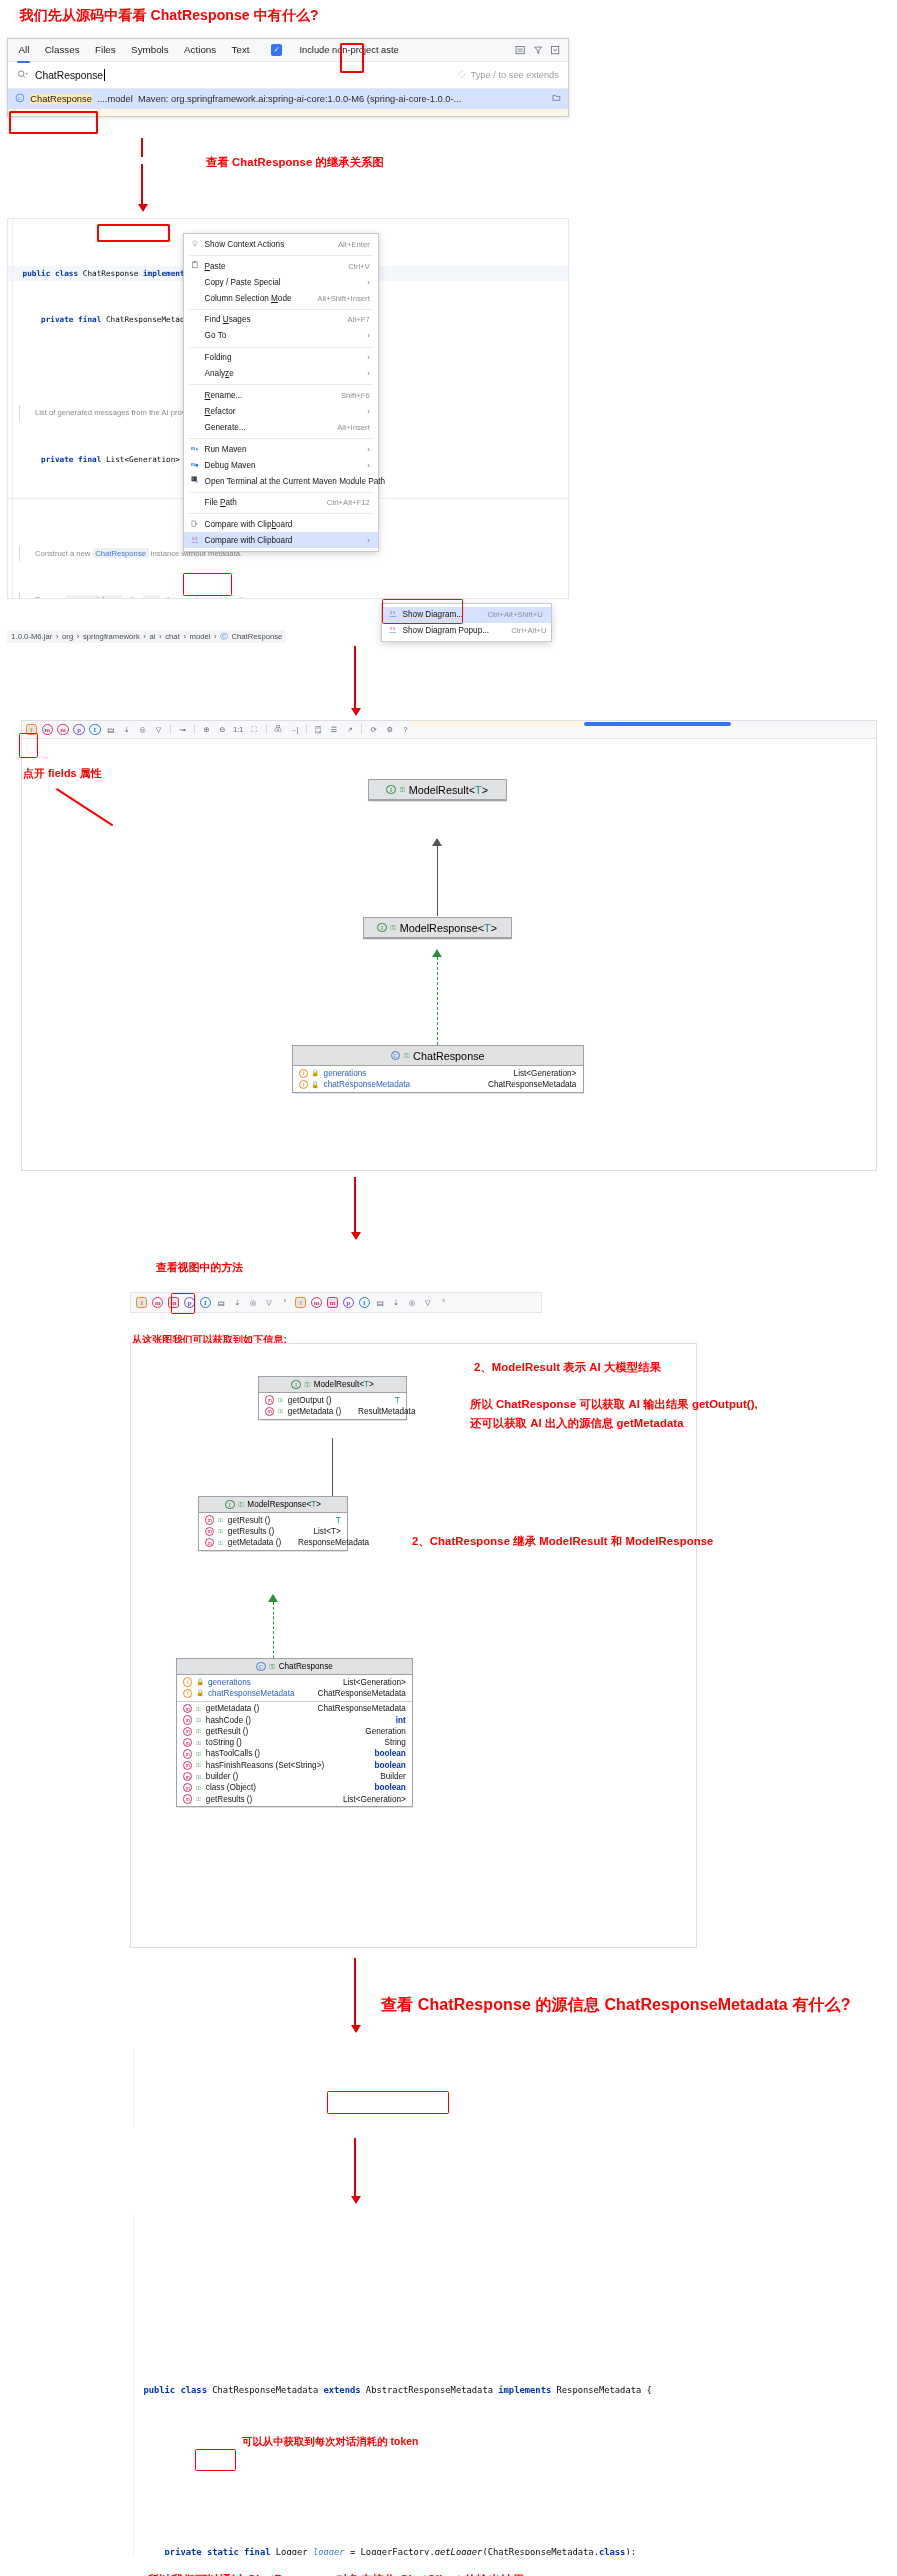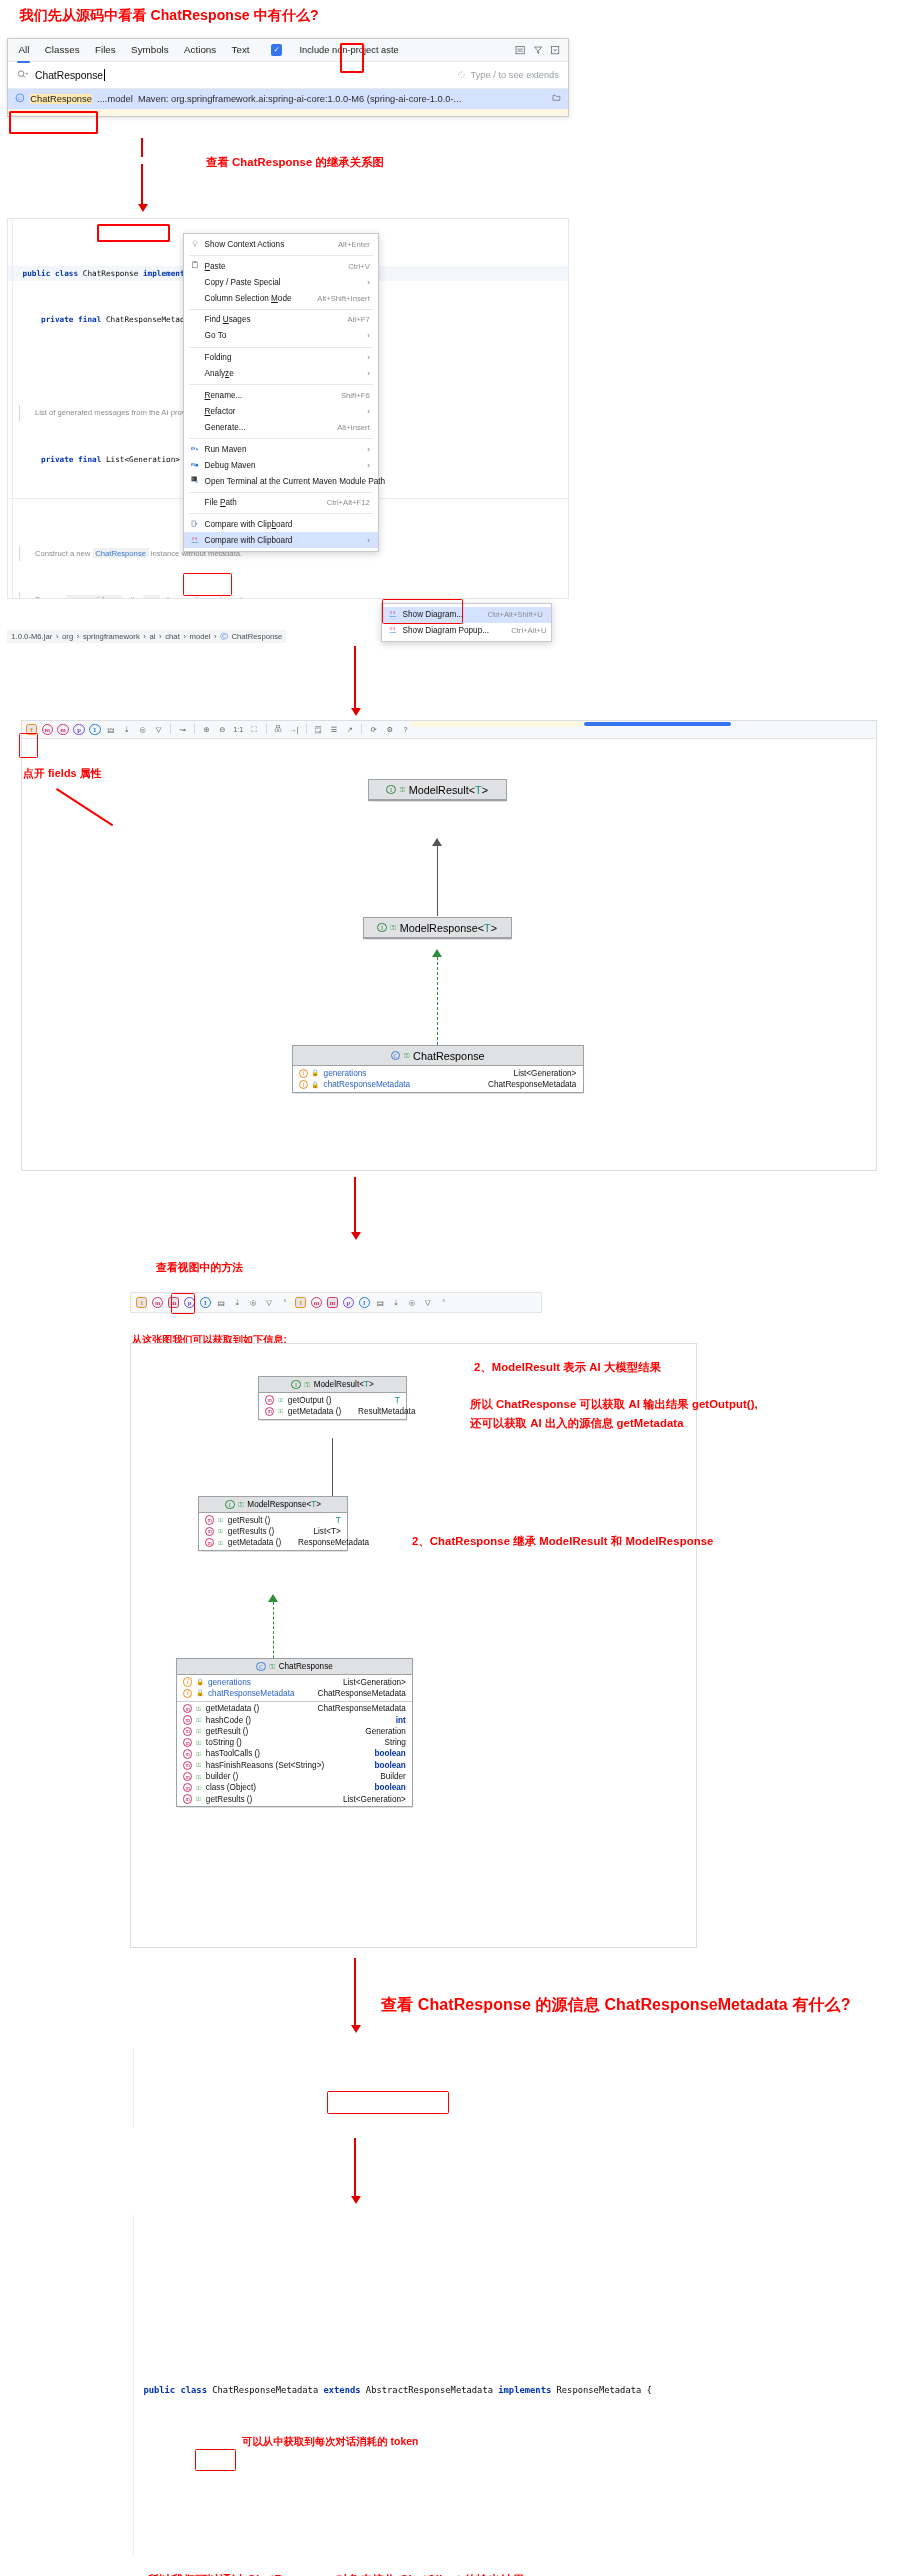--- a/index.html
+++ b/index.html
@@ -749,20 +749,21 @@
   <div class="redbox thin" style="left:327px; top:2091px; width:122px; height:23px;"></div>
 
   <div class="arrow-v" style="left:354px; top:2138px; height:58px;"></div>
   <div class="arrow-head-d" style="left:351px; top:2196px;"></div>
 
   <div class="code" style="left:129px; top:2215px; width:721px; height:340px; border:none; line-height:27px; font-size:8.8px;">
     <div class="gutter"></div>
     <div class="ln"> </div>
     <div class="ln"><span class="kw">public class</span> <span class="typ">ChatResponseMetadata</span> <span class="kw">extends</span> <span class="typ">AbstractResponseMetadata</span> <span class="kw">implements</span> <span class="typ">ResponseMetadata</span> {</div>
     <div class="ln">  </div>
+    <div class="ln">    <span class="kw">private static final</span> <span class="typ">Logger</span> <span class="fld" style="font-style:italic">logger</span> = <span class="typ">LoggerFactory</span>.<span style="font-style:italic">getLogger</span>(<span class="typ">ChatResponseMetadata</span>.<span class="kw">class</span>);</div>
     
     
     
     
     
     
     
     
     
     

